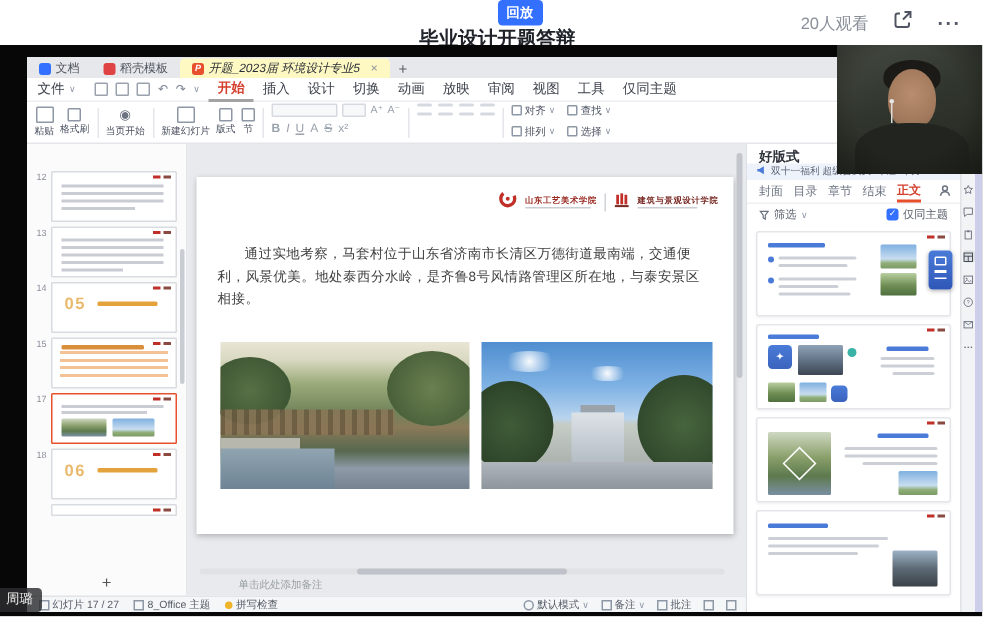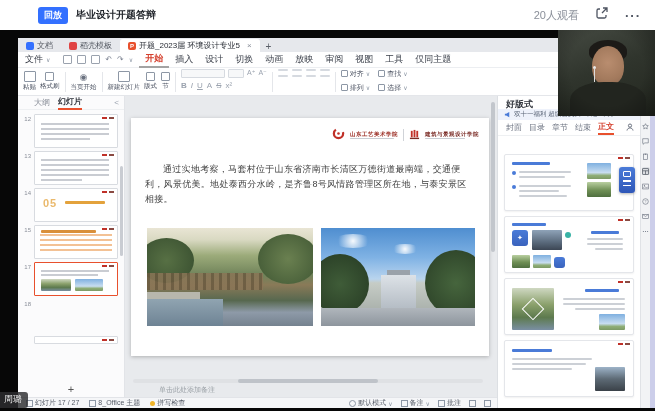--- a/index.html
+++ b/index.html
@@ -1,36 +1,36 @@
 <!DOCTYPE html>
 <html><head>
 <meta charset="utf-8">
 <style>
   html,body{margin:0;padding:0;background:#fff;}
   *{box-sizing:border-box;font-family:"Liberation Sans","DejaVu Sans",sans-serif;}
   .page{position:relative;width:655px;height:411px;overflow:hidden;background:#fff;}
 
   
-  .topbar{position:absolute;left:0;top:0;width:655px;height:30px;background:#fff;display:flex;align-items:center;}
+  .topbar{position:absolute;left:0;top:0;width:655px;height:30px;background:#fff;display:flex;align-items:center;flex-direction:column;}
   .badge{margin-left:38px;background:#3370ff;color:#fff;font-size:9px;padding:2px 6px;border-radius:3px;font-weight:bold;}
-  .stitle{margin-left:8px;font-size:10px;font-weight:bold;color:#1f2329;}
+  .stitle{margin-left:8px;font-size:13px;font-weight:bold;color:#1f2329;}
   .top-right{position:absolute;right:14px;top:0;height:30px;display:flex;align-items:center;gap:16px;color:#646a73;}
   .viewers{font-size:11px;color:#8a8f99;}
   .moredots{font-size:13px;letter-spacing:1px;color:#4e5461;font-weight:bold;}
 
   
   .video{position:absolute;left:0;top:30px;width:655px;height:381px;background:#070707;overflow:hidden;}
   .lav{position:absolute;right:0;top:0;width:5px;height:378px;background:#ccceea;}
 
   
   .wps{position:absolute;left:18px;top:8px;width:632px;height:370px;background:#fff;}
   
   .wtabbar{position:absolute;left:0;top:0;right:0;height:14px;background:#e6e8ec;display:flex;align-items:flex-end;font-size:8px;color:#50555e;}
   .wtab{display:flex;align-items:center;gap:3px;padding:0 8px;height:13px;}
-  .wtab-doc{background:#ffffff;border-radius:3px 3px 0 0;height:13px;color:#2a2e36;}
+  .wtab-doc{background:#fef9c3;border-radius:3px 3px 0 0;height:13px;color:#2a2e36;font-style:italic;}
   .ticon{width:8px;height:8px;border-radius:2px;display:inline-block;}
   .ticon-blue{background:#3370ff;}
   .ticon-red{background:#e04343;}
   .ticon-p{background:#e8502d;color:#fff;font-size:6px;font-weight:bold;line-height:8px;text-align:center;}
   .tclose{color:#8a8f99;font-size:8px;margin-left:4px;}
   .tplus{margin-left:6px;color:#5a5f68;font-size:10px;}
   
   .wmenubar{position:absolute;left:0;top:14px;right:0;height:16px;background:#fff;display:flex;align-items:center;font-size:9px;color:#3c414b;border-bottom:1px solid #eceef1;}
   .filebtn{display:flex;align-items:center;gap:3px;padding:0 7px;color:#3c414b;}
   .qicons{display:flex;align-items:center;gap:5px;padding:0 6px;color:#7a8190;font-size:8px;}
@@ -314,25 +314,20 @@
                 <span>选择</span>
                 <span class="caret">∨</span>
               </span>
           </div>
         </div>
       </div>
 
       <div class="wbody">
 
         <div class="thumbs">
-          <div class="ptabs">
-            <span>大纲</span>
-            <span class="ptab-active">幻灯片</span>
-            <span class="pcollapse">&lt;</span>
-          </div>
           <div class="tlist">
             <div class="trow">
               <span class="tnum">12</span>
               <div class="thumb">
                 <span class="mlogo">
                     <i></i>
                     <i></i>
                   </span>
                 <span class="tline" style="top:8px;"></span>
                   <span class="tline" style="top:13px;"></span>
@@ -384,20 +379,28 @@
                     <i></i>
                   </span>
                 <span class="tline" style="top:7px;"></span>
                   <span class="tline" style="top:11px;width:70%;"></span>
                 <span class="tphoto g-canal" style="left:6px;width:30px;"></span>
                 <span class="tphoto g-sky" style="left:40px;width:28px;"></span>
               </div>
             </div>
             <div class="trow">
               <span class="tnum">18</span>
+              <div class="thumb">
+                <span class="mlogo">
+                    <i></i>
+                    <i></i>
+                  </span>
+                <span class="bignum">06</span>
+                <span class="btitle"></span>
+              </div>
             </div>
             <div class="trow">
               <span class="tnum"></span>
               <div class="thumb" style="height:8px;">
                 <span class="mlogo">
                     <i></i>
                     <i></i>
                   </span>
               </div>
             </div>
@@ -466,20 +469,33 @@
             <span>封面</span>
             <span>目录</span>
             <span>章节</span>
             <span>结束</span>
             <span class="ptab2-active">正文</span>
             <span style="margin-left:auto;margin-right:6px;"><svg width="8" height="8" viewBox="0 0 8 8">
                   <circle cx="4" cy="2.6" r="1.6" fill="none" stroke="#6b7280"></circle>
                   <path d="M1 7.5c.4-1.8 1.6-2.6 3-2.6s2.6.8 3 2.6" fill="none" stroke="#6b7280"></path>
                 </svg></span>
           </div>
+          <div class="pfilter">
+            <span class="chk">
+              <svg width="7" height="7" viewBox="0 0 8 8">
+                  <path d="M1 1h6L4.8 4v3L3.2 6V4L1 1z" fill="none" stroke="#6b7280" stroke-width=".9"></path>
+                </svg>
+              <span>筛选</span>
+                <span class="caret">∨</span>
+            </span>
+            <span class="chk">
+              <span class="chkbox">✓</span>
+              <span>仅同主题</span>
+            </span>
+          </div>
           <div class="cards">
 
             <div class="card" style="top:2px;">
               <span class="mlogo">
                   <i></i>
                   <i></i>
                 </span>
               <span class="c-title" style="left:7px;top:7px;width:38px;"></span>
               <span class="c-dot" style="left:7px;top:16px;"></span>
               <span class="c-line" style="left:14px;top:16px;width:52px;"></span>

